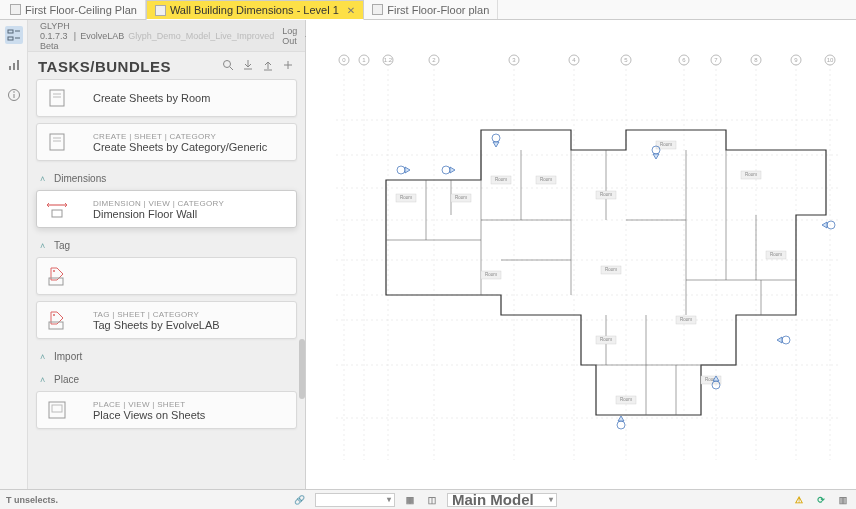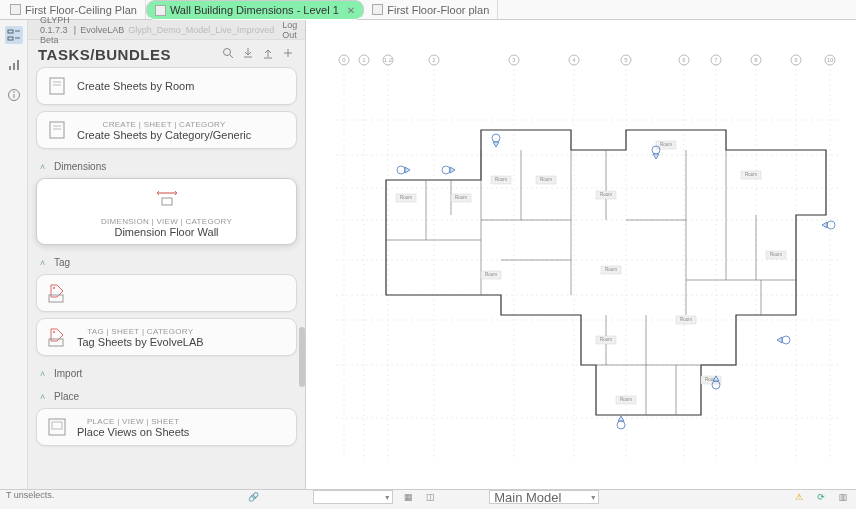--- a/index.html
+++ b/index.html
@@ -1,66 +1,66 @@
 <!DOCTYPE html>
 <html><head>
 <meta charset="utf-8">
 <style>
   * { box-sizing: border-box; margin: 0; padding: 0; }
   html, body { width: 856px; height: 509px; font-family: "Segoe UI", Arial, sans-serif; font-size: 11px; color: #444; overflow: hidden; background: #fff; }
 
   
   .tabbar { height: 20px; display: flex; align-items: stretch; border-bottom: 1px solid #ccc; background: #f9f9f9; padding-left: 2px; }
   .tab { display: flex; align-items: center; gap: 4px; padding: 9px 8px; border-right: 1px solid #ddd; color: #666; cursor: pointer; }
-  .tab.active { background: #86efac; border-bottom: 1px solid #fff; margin-bottom: -1px; color: #333; border-top: 1px solid #ccc; border-left: 1px solid #ccc; border-right: 1px solid #ccc; border-radius: 9px;}
+  .tab.active { background: #fde047; border-bottom: 1px solid #fff; margin-bottom: -1px; color: #333; border-top: 1px solid #ccc; border-left: 1px solid #ccc; border-right: 1px solid #ccc;}
   .tab-icon { width: 11px; height: 11px; border: 1px solid #aaa; background: #f0f0f0; }
   .tab-close { font-size: 10px; color: #777; padding-left: 4px; }
 
   
   .body { display: flex; height: 469px; }
   .iconstrip { width: 28px; background: #f4f4f4; border-right: 1px solid #ddd; display: flex; flex-direction: column; align-items: center; padding-top: 6px; gap: 12px; }
   .iconstrip .sbtn { width: 18px; height: 18px; display: flex; align-items: center; justify-content: center; color: #666; border-radius: 2px; }
   .iconstrip .sbtn.active { background: #cde; }
 
   .panel { width: 278px; background: #efefef; border-right: 1px solid #d0d0d0; display: flex; flex-direction: column; }
-  .panel-titlebar { height: 20px; display: flex; align-items: center; padding: 0 8px; border-bottom: 1px solid #ddd; background: #e8e8e8; font-size: 9px; color: #777; gap: 4px; }
+  .panel-titlebar { height: 32px; display: flex; align-items: center; padding: 0 8px; border-bottom: 1px solid #ddd; background: #e8e8e8; font-size: 9px; color: #777; gap: 4px; }
   .panel-titlebar .spacer { flex: 1; }
   .panel-header { display: flex; align-items: flex-start; padding: 6px 10px 4px 10px; }
   .panel-header h1 { font-size: 15px; font-weight: 600; color: #444; letter-spacing: .5px; }
   .panel-header .spacer { flex: 1; }
   .panel-header .hicon { width: 14px; height: 14px; margin-left: 6px; color: #888; display:flex; align-items:center; justify-content:center; cursor:pointer;}
   .panel-body { flex: 1; overflow-y: auto; padding: 0 8px 8px 8px; position: relative; }
 
   .grp-header { display: flex; align-items: center; padding: 6px 4px; color: #666; font-size: 10px; cursor: pointer; }
   .grp-caret { width: 10px; color: #7aa; margin-right: 4px; font-size: 9px; }
 
-  .card { background: #fbfbfb; border: 1px solid #d9d9d9; border-radius: 9px; padding: 6px 8px; display: flex; align-items: center; gap: 8px; margin-bottom: 6px; cursor: pointer; box-shadow: 0 1px 2px rgba(0,0,0,.05); text-align: center; }
-  .card.active { background: #fff; box-shadow: 0 2px 6px rgba(0,0,0,.12); border-color: #ccc; flex-direction: column; }
+  .card { background: #fbfbfb; border: 1px solid #d9d9d9; border-radius: 3px; padding: 6px 8px; display: flex; align-items: center; gap: 24px; margin-bottom: 6px; cursor: pointer; box-shadow: 0 1px 2px rgba(0,0,0,.05); }
+  .card.active { background: #fff; box-shadow: 0 2px 6px rgba(0,0,0,.12); border-color: #ccc; }
   .card .cicn { width: 24px; height: 24px; display:flex; align-items:center; justify-content:center; flex-shrink:0; }
   .card .ct { display: flex; flex-direction: column; }
   .card .crumbs { font-size: 8px; color: #999; letter-spacing: .3px; text-transform: uppercase; }
   .card .clabel { font-size: 11px; color: #444; }
 
   .scroll-stub { position:absolute; right:0; top:260px; width:6px; height:60px; background:#c8c8c8; border-radius:3px; }
 
   .canvas-wrap { flex: 1; position: relative; background: #fff; overflow: hidden; }
   .grid { position:absolute; inset:0; }
   .grid line { stroke:#d8d8d8; stroke-dasharray:2 3; stroke-width:0.5; }
   .bubble { fill:none; stroke:#bbb; }
   .blab { font-size:6px; fill:#aaa; text-anchor:middle; dominant-baseline:middle; }
   .plan { fill:none; stroke:#333; stroke-width:1.2; }
   .plan-thin { fill:none; stroke:#666; stroke-width:0.6; }
   .rlabbg { fill:#f0f0f0; stroke:#ccc; stroke-width:0.4; }
   .rlab { font-size:4.5px; fill:#888; text-anchor:middle; }
   .elev { stroke:#3a6db8; fill:none; stroke-width:0.7; }
   .elevfill { fill:#cfe0f5; stroke:#3a6db8; stroke-width:0.7; }
 
-  .statusbar { height: 20px; border-top:1px solid #ccc; background:#f4f4f4; display:flex; align-items:flex-start; padding:0 6px; font-size:9px; color:#777; gap:8px; }
+  .statusbar { height: 20px; border-top:1px solid #ccc; background:#f4f4f4; display:flex; align-items:center; padding:0 6px; font-size:9px; color:#777; gap:8px;font-weight:bold; }
   .statusbar .spacer { flex:1; }
-  .st-select { border:1px solid #ccc; background:#fff; height:14px; font-size:13px; padding:0 14px 0 4px; color:#666; display:flex; align-items:center; position:relative;margin-left:44px;}
+  .st-select { border:1px solid #ccc; background:#fff; height:14px; font-size:15px; padding:0 14px 0 4px; color:#666; display:flex; align-items:center; position:relative;}
   .st-select::after { content:"▾"; position:absolute; right:3px; font-size:8px; color:#888;}
   .st-icon { width:14px; height:14px; display:flex; align-items:center; justify-content:center; color:#888;}
 </style>
 </head>
 <body>
 
 <div class="tabbar">
   <div class="tab">
     <span class="tab-icon"></span>
     <span>First Floor-Ceiling Plan</span>

